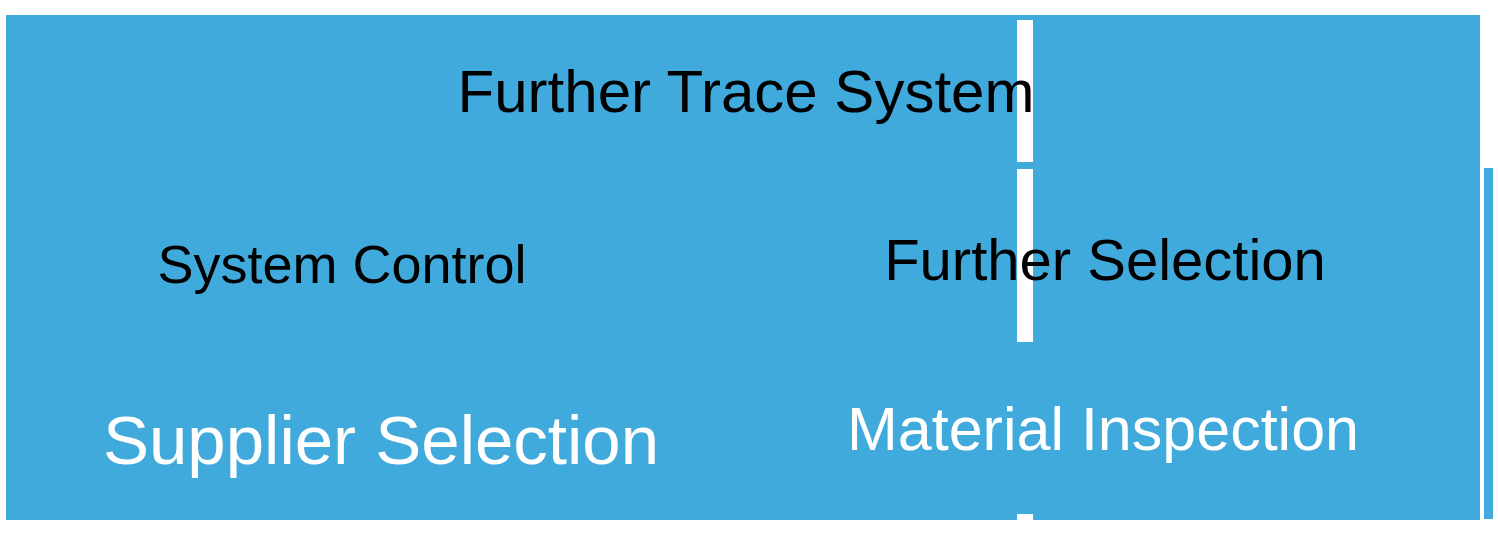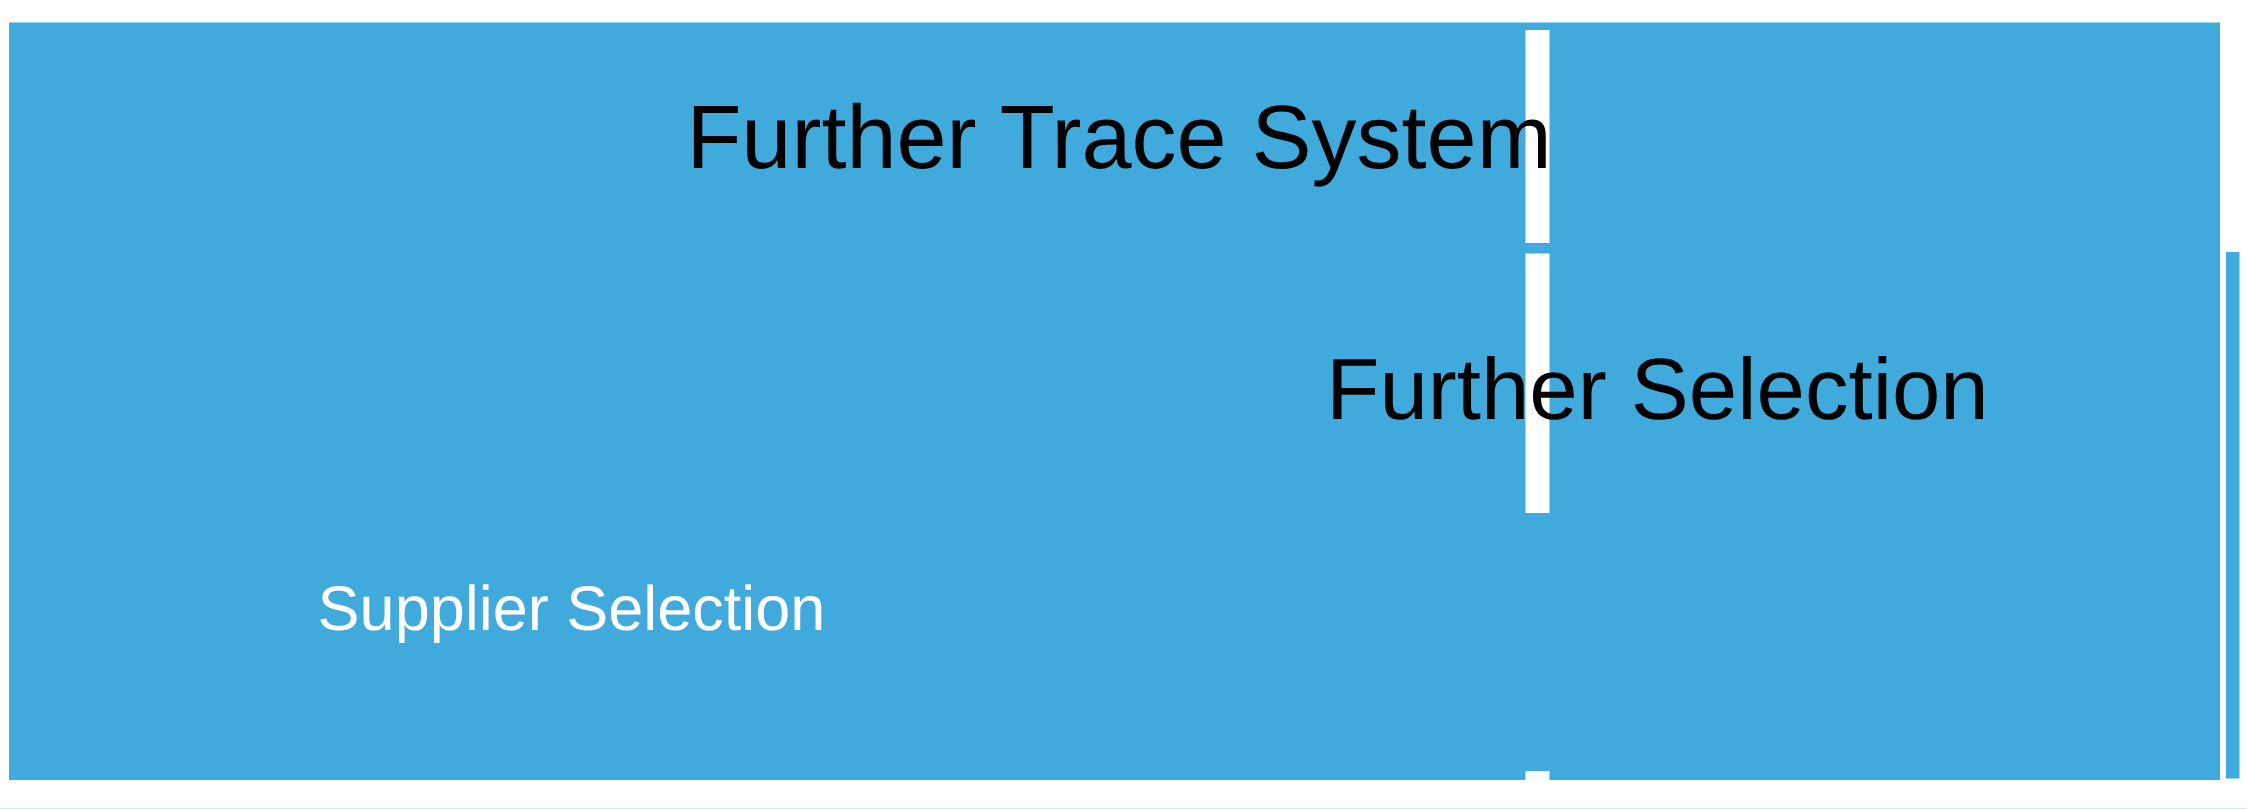--- a/index.html
+++ b/index.html
@@ -40,39 +40,41 @@
   .label {
     position: absolute;
     transform: translate(-50%, -50%);
     white-space: nowrap;
     line-height: 1;
     z-index: 3;
   }
   .title-label  { left: 746px;  top: 92px;  font-size: 60px; }
   .row2-left    { left: 342px;  top: 264px; font-size: 54px; }
   .row2-right   { left: 1105px; top: 260px; font-size: 58px; }
-  .row3-left    { left: 381px;  top: 406px; font-size: 42px; }
+  .row3-left    { left: 381px;  top: 440px; font-size: 69px; }
   .row3-right   { left: 1103px; top: 429px; font-size: 61px; }
 </style>
 </head>
 <body>
 
 <div class="stage" style="background-color: rgb(255, 255, 255);">
 
   <div class="panel" style="background-color: rgb(65, 170, 220);"></div>
 
   <div class="divider-seg seg-top" style="background-color: rgb(255, 255, 255);"></div>
 
   <div class="divider-seg seg-middle" style="background-color: rgb(255, 255, 255);"></div>
 
   <div class="divider-seg seg-bottom" style="background-color: rgb(255, 255, 255);"></div>
 
   <div class="right-sliver" style="background-color: rgb(65, 170, 220);"></div>
 
   <div class="label title-label" style="color: rgb(0, 0, 0);">Further Trace System</div>
 
+  <div class="label row2-left" style="color: rgb(0, 0, 0);">System Control</div>
 
   <div class="label row2-right" style="color: rgb(0, 0, 0);">Further Selection</div>
 
   <div class="label row3-left" style="color: rgb(255, 255, 255);">Supplier Selection</div>
 
+  <div class="label row3-right" style="color: rgb(255, 255, 255);">Material Inspection</div>
 
 </div>
 
 </body></html>

